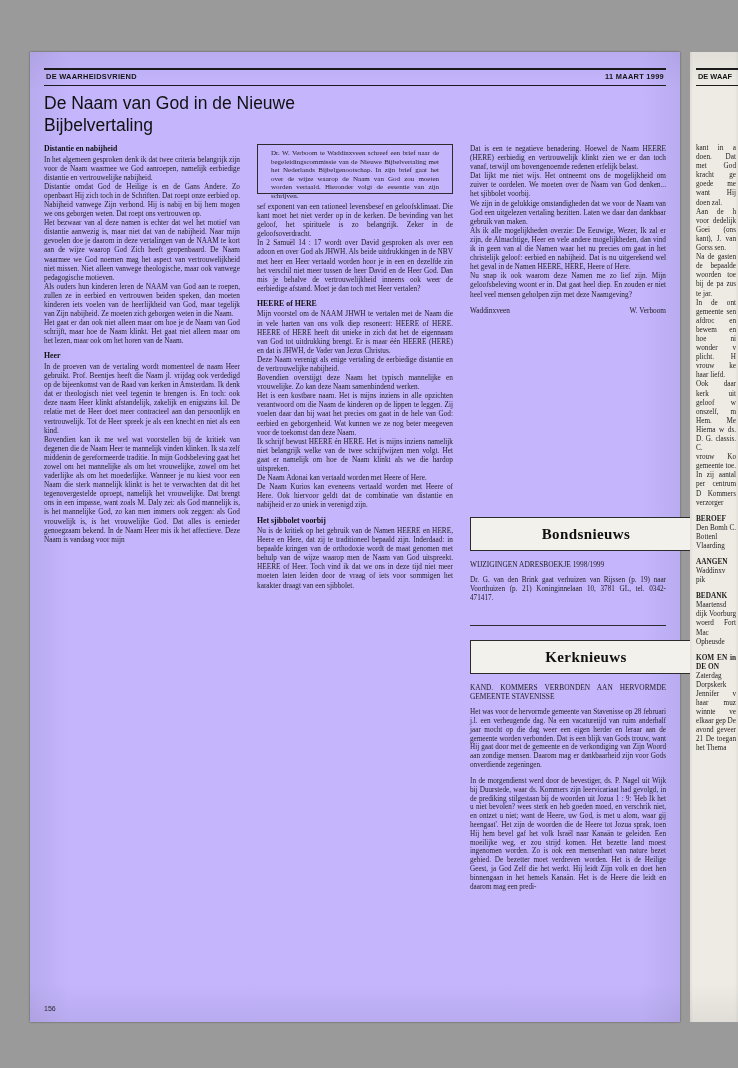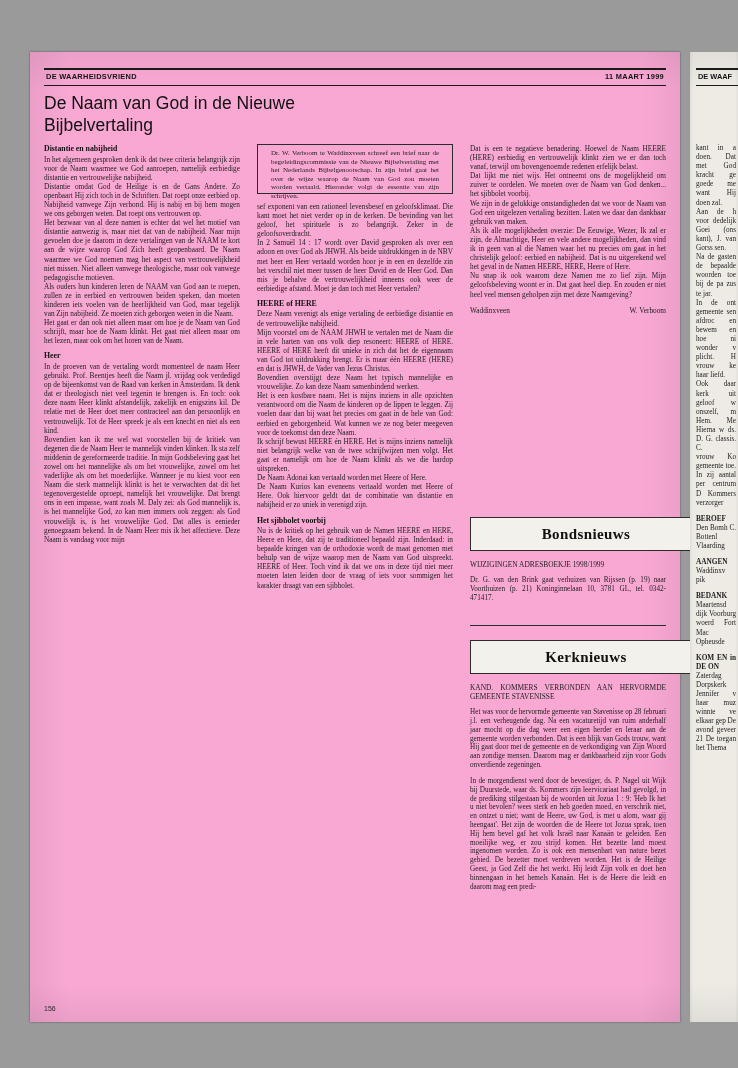--- a/index.html
+++ b/index.html
@@ -20,21 +20,21 @@
     height: 1068px;
     background: #9a9a9a;
   }
   
   .sheet {
     position: absolute;
     left: 30px;
     top: 52px;
     width: 650px;
     height: 970px;
-    background: #f9a8d4;
+    background: #c4b5fd;
     box-shadow: 0 0 2px rgba(0,0,0,0.45);
   }
   
   .sheet-next {
     position: absolute;
     left: 690px;
     top: 52px;
     width: 48px;
     height: 970px;
     background: #eeebe5;
@@ -261,22 +261,22 @@
       <p>In de proeven van de vertaling wordt momenteel de naam Heer gebruikt. Prof. Beentjes heeft die Naam jl. vrijdag ook verdedigd op de bijeenkomst van de Raad van kerken in Amsterdam. Ik denk dat er theologisch niet veel tegenin te brengen is. En toch: ook deze naam Heer klinkt afstandelijk, zakelijk en enigszins kil. De relatie met de Heer doet meer contracteel aan dan persoonlijk en vertrouwelijk. Tot de Heer spreek je als een knecht en niet als een kind.</p>
       <p>Bovendien kan ik me wel wat voorstellen bij de kritiek van degenen die de Naam Heer te mannelijk vinden klinken. Ik sta zelf middenin de gereformeerde traditie. In mijn Godsbeleving gaat het zowel om het mannelijke als om het vrouwelijke, zowel om het vaderlijke als om het moederlijke. Wanneer je nu kiest voor een Naam die sterk mannelijk klinkt is het te verwachten dat dit het tegenovergestelde oproept, namelijk het vrouwelijke. Dat brengt ons in een impasse, want zoals M. Daly zei: als God mannelijk is, is het mannelijke God, zo kan men immers ook zeggen: als God vrouwelijk is, is het vrouwelijke God. Dat alles is eenieder genoegzaam bekend. In de Naam Heer mis ik het affectieve. Deze Naam is vandaag voor mijn</p>
     </div>
 
     <div class="intro-box">Dr. W. Verboom te Waddinxveen schreef een brief naar de begeleidingscommissie van de Nieuwe Bijbelvertaling met het Nederlands Bijbelgenootschap. In zijn brief gaat het over de wijze waarop de Naam van God zou moeten worden vertaald. Hieronder volgt de essentie van zijn schrijven.</div>
 
     <div class="col c2">
       <p>sef exponent van een rationeel levensbesef en geloofsklimaat. Die kant moet het niet verder op in de kerken. De bevinding van het geloof, het spirituele is zo belangrijk. Zeker in de geloofsoverdracht.</p>
       <p>In 2 Samuël 14 : 17 wordt over David gesproken als over een adoon en over God als JHWH. Als beide uitdrukkingen in de NBV met heer en Heer vertaald worden hoor je in een en dezelfde zin het verschil niet meer tussen de heer David en de Heer God. Dan mis je behalve de vertrouwelijkheid inneens ook weer de eerbiedige afstand. Moet je dan toch met Heer vertalen?</p>
       <h3 class="sub">HEERE of HERE</h3>
+      <p>Mijn voorstel om de NAAM JHWH te vertalen met de Naam die in vele harten van ons volk diep resoneert: HEERE of HERE. HEERE of HERE heeft dit unieke in zich dat het de eigennaam van God tot uitdrukking brengt. Er is maar één HEERE (HERE) en dat is JHWH, de Vader van Jezus Christus.</p>
       <p>Deze Naam verenigt als enige vertaling de eerbiedige distantie en de vertrouwelijke nabijheid.</p>
-      <p>Mijn voorstel om de NAAM JHWH te vertalen met de Naam die in vele harten van ons volk diep resoneert: HEERE of HERE. HEERE of HERE heeft dit unieke in zich dat het de eigennaam van God tot uitdrukking brengt. Er is maar één HEERE (HERE) en dat is JHWH, de Vader van Jezus Christus.</p>
       <p>Bovendien overstijgt deze Naam het typisch mannelijke en vrouwelijke. Zo kan deze Naam samenbindend werken.</p>
       <p>Het is een kostbare naam. Het is mijns inziens in alle opzichten verantwoord om die Naam de kinderen op de lippen te leggen. Zij voelen daar dan bij waat het precies om gaat in de hele van God: eerbied en geborgenheid. Wat kunnen we ze nog beter meegeven voor de toekomst dan deze Naam.</p>
       <p>Ik schrijf bewust HEERE én HERE. Het is mijns inziens namelijk niet belangrijk welke van de twee schrijfwijzen men volgt. Het gaat er namelijk om hoe de Naam klinkt als we die hardop uitspreken.</p>
       <p>De Naam Adonai kan vertaald worden met Heere of Here.</p>
       <p>De Naam Kurios kan eveneens vertaald worden met Heere of Here. Ook hiervoor geldt dat de combinatie van distantie en nabijheid er zo uniek in verenigd zijn.</p>
       <h3 class="sub">Het sjibbolet voorbij</h3>
       <p>Nu is de kritiek op het gebruik van de Namen HEERE en HERE, Heere en Here, dat zij te traditioneel bepaald zijn. Inderdaad: in bepaalde kringen van de orthodoxie wordt de maat genomen met behulp van de wijze waarop men de Naam van God uitspreekt. HEERE of Heer. Toch vind ik dat we ons in deze tijd niet meer moeten laten leiden door de vraag of iets voor sommigen het karakter draagt van een sjibbolet.</p>
     </div>
 
     <div class="col c3" style="height:330px;">

